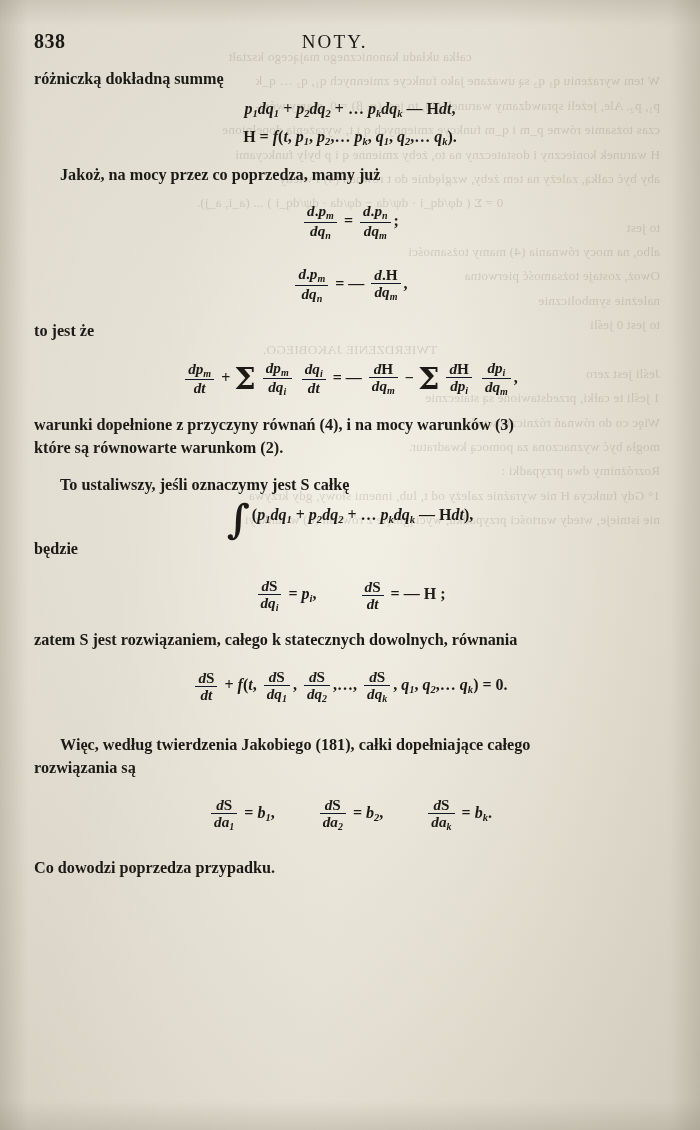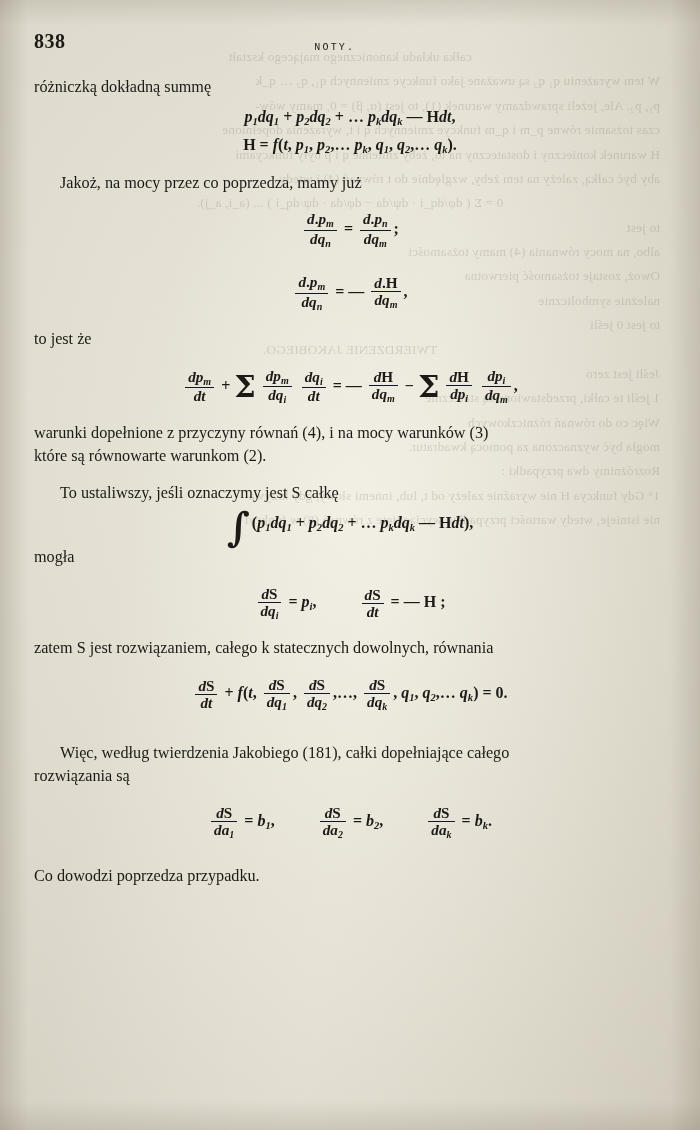--- a/index.html
+++ b/index.html
@@ -55,43 +55,43 @@
 
   .content {
     position: absolute;
     left: 0; top: 0; right: 0; bottom: 0;
     padding: 30px 34px 10px 34px;
     box-sizing: border-box;
   }
 
   .hdr {
     display: flex;
-    align-items: flex-end;
-    margin-bottom: 24px;
+    align-items: center;
+    margin-bottom: 16px;
   }
   .folio {
     font-size: 20px;
     font-weight: bold;
     letter-spacing: 0.5px;
   }
   .runhead {
     flex: 1;
     text-align: center;
-    font-size: 10px;
+    font-size: 19px;
     letter-spacing: 2.2px;
     padding-right: 62px;
-    font-family: Liberation Mono, monospace;
   }
 
   p.txt {
     margin: 0 0 2px 0;
     font-size: 16.2px;
     line-height: 1.34;
     text-align: justify;
     text-indent: 0;
+    font-weight: bold;
   }
   p.ind { text-indent: 26px; }
   .sp-s { height: 9px; }
   .sp-m { height: 13px; }
 
   .eq {
     text-align: center;
     margin: 9px 0 9px 0;
     font-size: 16px;
     font-weight: bold;
@@ -215,21 +215,21 @@
   <p class="txt">warunki dopełnione z przyczyny równań (4), i na mocy warunków (3)</p>
   <p class="txt">które są równowarte warunkom (2).</p>
 
   <div class="sp-m"></div>
   <p class="txt ind">To ustaliwszy, jeśli oznaczymy jest S całkę</p>
 
   <div class="eq">
     <span class="intg">∫</span>(<span class="it">p</span><sub>1</sub><span class="it">dq</span><sub>1</sub> + <span class="it">p</span><sub>2</sub><span class="it">dq</span><sub>2</sub> + … <span class="it">p</span><sub>k</sub><span class="it">dq</span><sub>k</sub> — H<span class="it">dt</span>),
   </div>
 
-  <p class="txt">mogła</p>
+  <p class="txt">będzie</p>
 
   <div class="eq">
     <span class="frac"><span class="num"><span class="it">d</span>S</span><span class="den"><span class="it">dq</span><sub>i</sub></span></span>
     = <span class="it">p</span><sub>i</sub>,
     <span class="gap"></span>
     <span class="frac"><span class="num"><span class="it">d</span>S</span><span class="den"><span class="it">dt</span></span></span>
     = — H ;
   </div>
 
   <p class="txt">zatem S jest rozwiązaniem, całego k statecznych dowolnych, równania</p>

